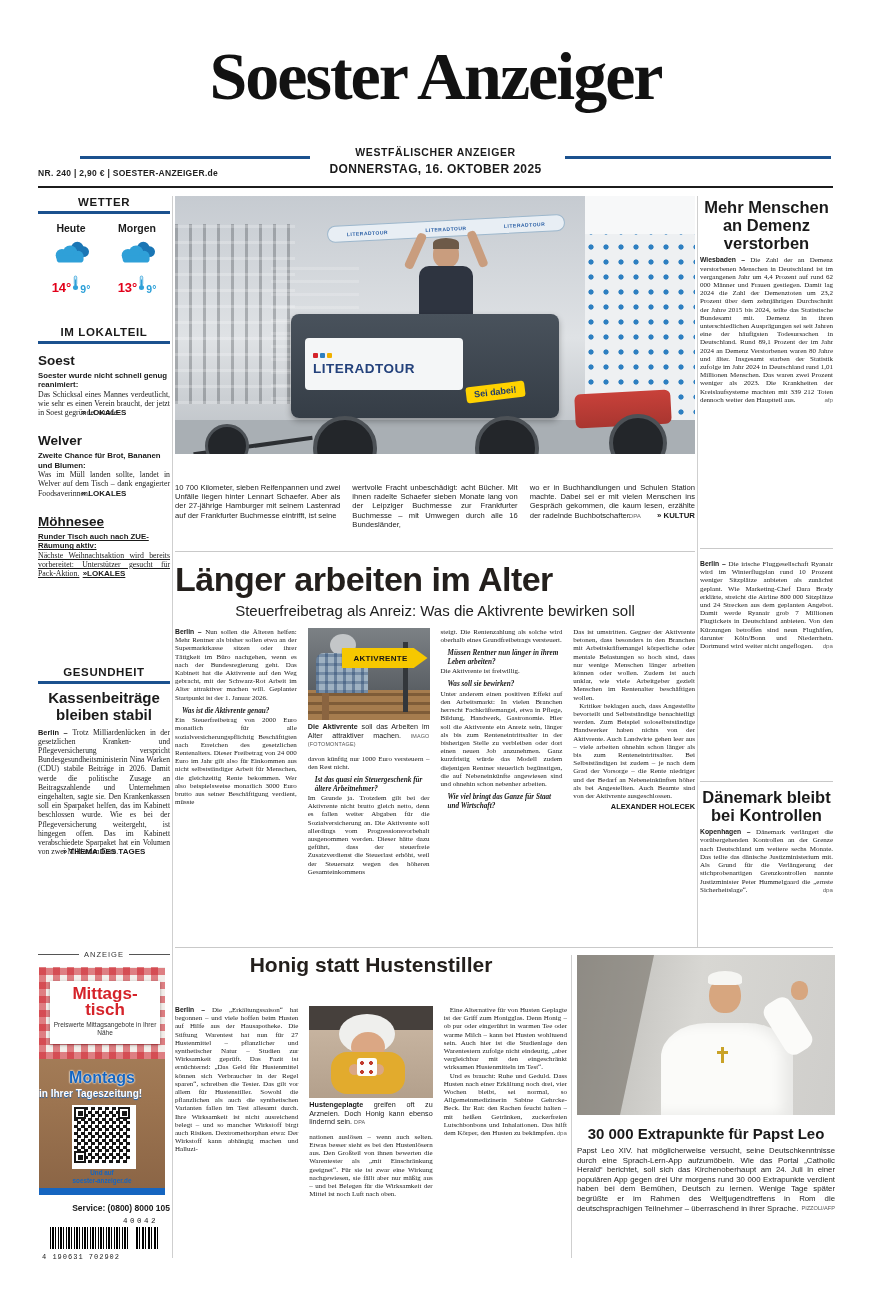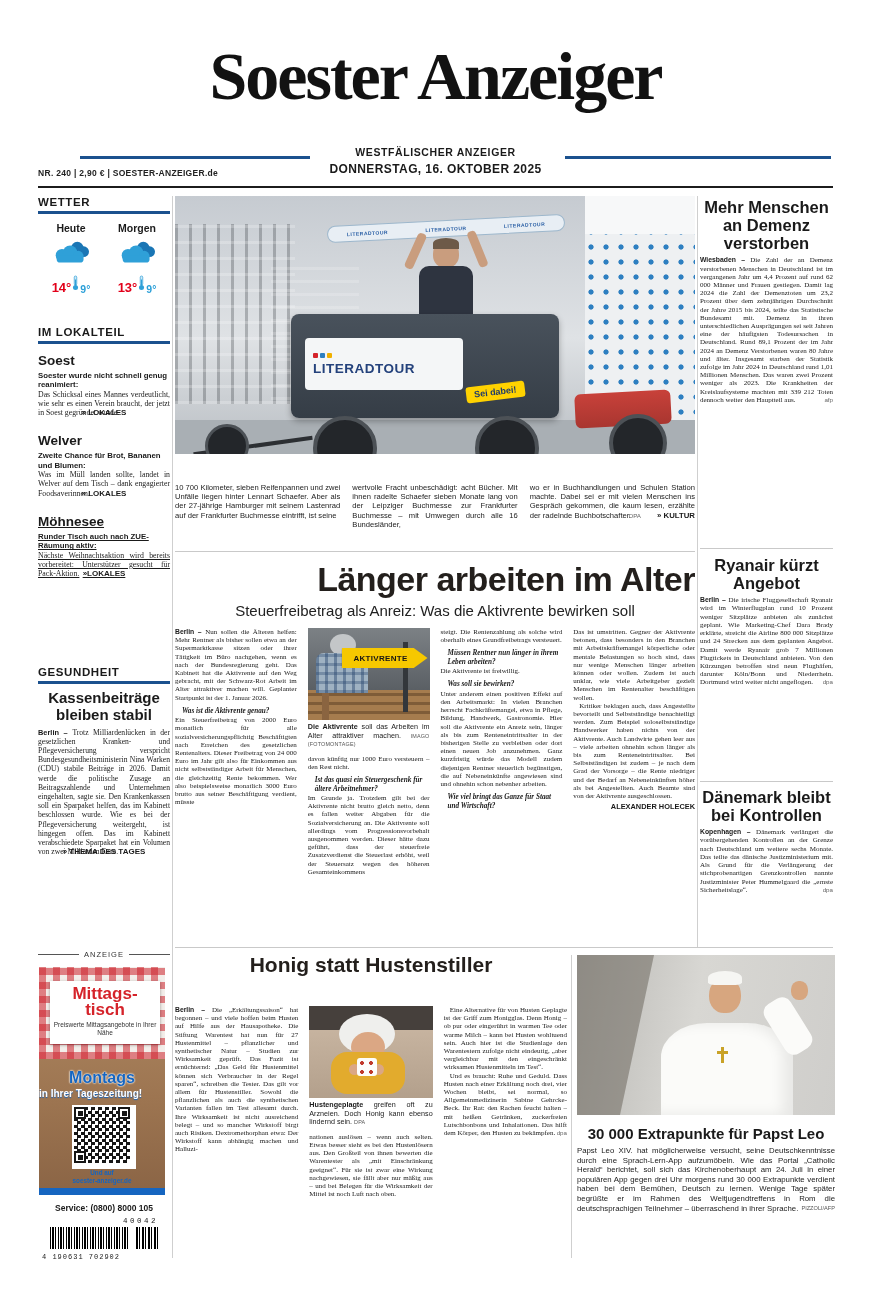--- a/index.html
+++ b/index.html
@@ -14,21 +14,21 @@
   .blue-rule{height:3px;background:#1b518e;}
   #rule-left{top:156px;left:80px;width:230px;}
   #rule-right{top:156px;left:565px;width:266px;}
   #edition{top:146px;left:0;width:100%;text-align:center;font-weight:700;font-size:10.5px;letter-spacing:.6px;}
   #dateline{top:162px;left:0;width:100%;text-align:center;font-weight:700;font-size:12px;letter-spacing:.4px;}
   #issue-info{top:168px;left:38px;font-weight:700;font-size:8.5px;letter-spacing:.3px;color:#222;}
   #head-rule{top:186px;left:38px;width:795px;height:2px;background:#1c1c1c;}
 
   
   .kicker{font-family:"Liberation Sans",sans-serif;font-weight:700;font-size:11.5px;
-          letter-spacing:.6px;}
+          text-align:center;letter-spacing:.6px;}
   .krule{height:3px;background:#1b518e;margin-top:3px;}
   .bt{font-size:7px;line-height:8.2px;text-align:justify;}
   .bt2{font-size:7.8px;line-height:9.3px;text-align:justify;}
   .city{font-family:"Liberation Sans",sans-serif;font-weight:700;font-size:6.8px;}
   .q{font-weight:700;font-style:italic;font-size:7.2px;line-height:8.4px;margin:5px 0 1px 7px;text-align:left;}
   .refline{font-family:"Liberation Sans",sans-serif;font-weight:700;font-size:7.6px;
            text-align:center;margin-top:-8px;}
   .refline.big{font-size:8px;margin-top:-9px;}
   .agline{display:flex;justify-content:flex-end;gap:14px;align-items:baseline;margin-top:-8.2px;}
   .agency{font-family:"Liberation Sans",sans-serif;font-size:6.2px;color:#666;}
@@ -77,21 +77,21 @@
           font-weight:700;font-size:10px;color:#fff;text-shadow:0 1px 1px #1565c0;}
   .qrwrap{position:absolute;top:138px;left:33px;width:60px;height:60px;background:#fff;padding:2px;}
   .qr{position:relative;width:56px;height:56px;
       background:repeating-conic-gradient(#161616 0% 25%,#fff 0% 50%) 0 0/7px 7px;}
   .qr .f{position:absolute;width:12px;height:12px;background:#fff;border:2.5px solid #161616;box-sizing:border-box;}
   .qr .f:after{content:"";position:absolute;inset:1.5px;background:#161616;}
   .f.tl{top:0;left:0}.f.tr{top:0;right:0}.f.bl{bottom:0;left:0}
   .qrcap{position:absolute;top:202px;left:0;width:100%;text-align:center;font-family:"Liberation Sans",sans-serif;
          font-weight:700;font-size:6.3px;color:#1565c0;line-height:1.2;}
   .adbar{position:absolute;bottom:0;left:0;right:0;height:7px;background:#1565c0;}
-  .service{margin-top:8px;text-align:center;font-family:"Liberation Sans",sans-serif;font-weight:700;font-size:8.5px;}
+  .service{margin-top:8px;text-align:right;font-family:"Liberation Sans",sans-serif;font-weight:700;font-size:8.5px;}
   .barcode-wrap{position:relative;margin-top:6px;margin-left:4px;width:118px;height:36px;}
   .bars{position:absolute;left:8px;top:8px;width:78px;height:22px;background:
      repeating-linear-gradient(90deg,#000 0 1px,#fff 1px 2.5px,#000 2.5px 4px,#fff 4px 5px,#000 5px 5.6px,#fff 5.6px 8px);}
   .bars2{position:absolute;right:0;top:8px;width:24px;height:22px;background:
      repeating-linear-gradient(90deg,#000 0 1.5px,#fff 1.5px 3px,#000 3px 3.6px,#fff 3.6px 6px);}
   .bnum{position:absolute;left:0;bottom:-6px;font-family:"Liberation Mono",monospace;font-size:7px;letter-spacing:1px;}
   .bcode{position:absolute;right:2px;top:-2px;font-family:"Liberation Mono",monospace;font-size:7.5px;letter-spacing:2.5px;}
 
   
   #photo-main{top:196px;left:175px;width:520px;height:258px;overflow:hidden;
@@ -136,21 +136,21 @@
 
   
   #ps-head{top:459px;left:175px;width:520px;text-align:center;font-family:"Liberation Sans",sans-serif;
            font-weight:700;font-size:16px;}
   #ps-cols{top:483px;left:175px;width:520px;display:flex;gap:12px;}
   .ps-col{flex:1;font-family:"Liberation Sans",sans-serif;font-size:7.6px;line-height:9.2px;text-align:justify;}
   .ps-tail{display:flex;justify-content:flex-end;gap:16px;align-items:baseline;margin-top:-9.2px;}
   .ps-tail b{font-size:7.8px;}
 
   
-  #ma-head{top:560px;left:175px;width:520px;text-align:right;font-family:"Liberation Sans",sans-serif;
+  #ma-head{top:560px;left:175px;width:520px;text-align:left;font-family:"Liberation Sans",sans-serif;
            font-weight:700;font-size:34px;letter-spacing:-.5px;color:#231f1c;}
   #ma-sub{top:602px;left:175px;width:520px;text-align:center;font-family:"Liberation Sans",sans-serif;
           font-size:15px;color:#222;}
   #ma-cols{top:628px;left:175px;width:520px;display:flex;gap:11px;}
   .ma-col{flex:1;}
   .thumb{position:relative;width:100%;height:92px;overflow:hidden;}
   .cap{font-family:"Liberation Sans",sans-serif;font-size:7.2px;line-height:8.6px;text-align:justify;margin:3px 0 6px;}
   .cap b{font-weight:700;}
   .cred{font-size:5.4px;color:#555;letter-spacing:.2px;}
   .author{font-family:"Liberation Sans",sans-serif;font-weight:700;font-size:7.4px;text-align:right;margin-top:2px;}
@@ -445,21 +445,20 @@
 
   <div id="demenz" class="abs">
     <div class="headline-s">Mehr Menschen an Demenz verstorben</div>
     <div class="bt rc-body"><b class="city">Wiesbaden – </b><span>Die Zahl der an Demenz verstorbenen Menschen in Deutschland ist im vergangenen Jahr um 4,4 Prozent auf rund 62 000 Männer und Frauen gestiegen. Damit lag 2024 die Zahl der Demenztoten um 23,2 Prozent über dem zehnjährigen Durchschnitt der Jahre 2015 bis 2024, teilte das Statistische Bundesamt mit. Demenz in ihren unterschiedlichen Ausprägungen sei seit Jahren eine der häufigsten Todesursachen in Deutschland. Rund 89,1 Prozent der im Jahr 2024 an Demenz Verstorbenen waren 80 Jahre und älter. Insgesamt starben der Statistik zufolge im Jahr 2024 in Deutschland rund 1,01 Millionen Menschen. Das waren zwei Prozent weniger als 2023. Die Krankheiten der Kreislaufsysteme machten mit 339 212 Toten dennoch weiter den Hauptteil aus.</span></div>
     <div class="agline">
         <span class="agency">afp</span>
       </div>
   </div>
 
   <div id="ryanair" class="abs">
-    <div class="headline-s">Ryanair kürzt Angebot</div>
     <div class="bt rc-body"><b class="city">Berlin – </b><span>Die irische Fluggesellschaft Ryanair wird im Winterflugplan rund 10 Prozent weniger Sitzplätze anbieten als zunächst geplant. Wie Marketing-Chef Dara Brady erklärte, streicht die Airline 800 000 Sitzplätze und 24 Strecken aus dem geplanten Angebot. Damit werde Ryanair grob 7 Millionen Flugtickets in Deutschland anbieten. Von den Kürzungen betroffen sind neun Flughäfen, darunter Köln/Bonn und Niederrhein. Dortmund wird weiter nicht angeflogen.</span></div>
     <div class="agline">
         <span class="agency">dpa</span>
       </div>
   </div>
 
   <div id="daenemark" class="abs">
     <div class="headline-s">Dänemark bleibt bei Kontrollen</div>
     <div class="bt rc-body"><b class="city">Kopenhagen – </b><span>Dänemark verlängert die vorübergehenden Kontrollen an der Grenze nach Deutschland um weitere sechs Monate. Das teilte das dänische Justizministerium mit. Als Grund für die Verlängerung der stichprobenartigen Grenzkontrollen nannte Justizminister Peter Hummelgaard die „ernste Sicherheitslage“.</span></div>
     <div class="agline">

